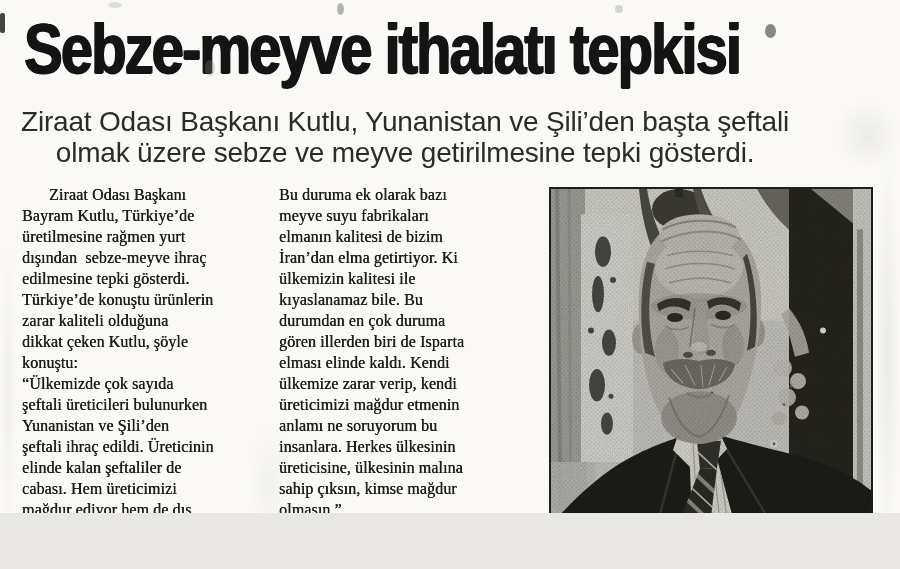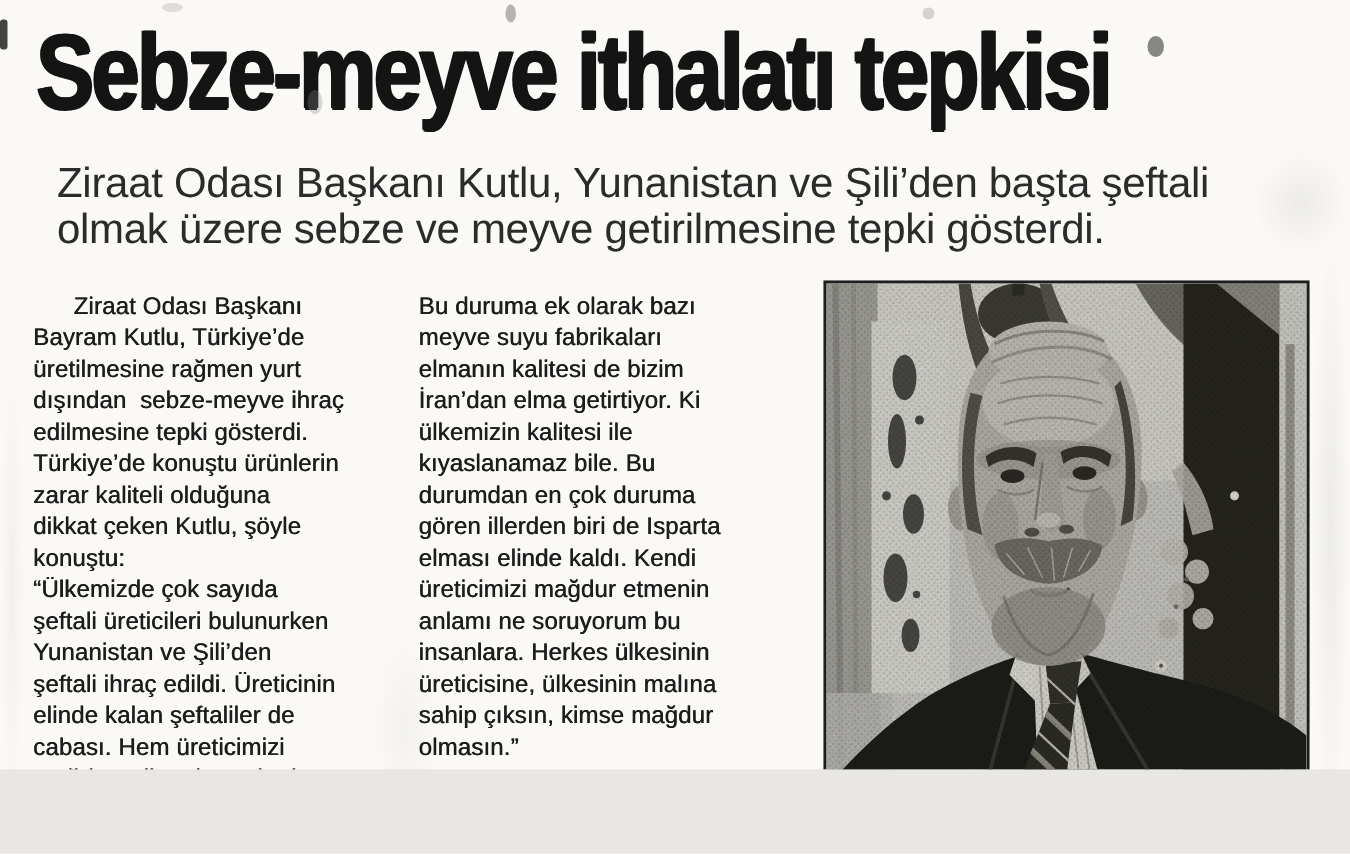--- a/index.html
+++ b/index.html
@@ -2,23 +2,23 @@
 <html style="--paper: #faf9f6; --ink: #1d1d1d; --headline_ink: #141414; --subhead_ink: #2b2b2b; --photo_border: #1e1e1e;"><head>
 <meta charset="utf-8">
 <style>
   html,body{margin:0;padding:0;background:#e8e7e3;}
   .page{position:relative;width:900px;height:513px;background:var(--paper,#faf9f6);
         overflow:hidden;font-family:"Liberation Sans",sans-serif;}
   .headline{position:absolute;left:24px;top:10px;margin:0;font-size:71px;font-weight:bold;
         letter-spacing:-2.5px;line-height:1.1;color:var(--headline_ink,#141414);white-space:nowrap;
         transform:scaleX(.82);transform-origin:0 0;
         text-shadow:1px 0 0 currentColor,-1px 0 0 currentColor,0 1px 0 currentColor;}
-  .subhead{position:absolute;left:38px;top:106px;color:var(--subhead_ink,#2b2b2b);}
+  .subhead{position:absolute;left:21px;top:106px;color:var(--subhead_ink,#2b2b2b);text-align:center;}
   .subline{font-size:28px;line-height:31px;letter-spacing:-0.2px;white-space:pre;}
-  .col{position:absolute;top:184px;color:var(--ink,#1d1d1d);font-family:Liberation Sans, sans-serif;margin-top:10px;}
+  .col{position:absolute;top:184px;color:var(--ink,#1d1d1d);font-family:Liberation Serif, serif;}
   .col-left{left:22px;}
   .col-right{left:279px;}
   .bodyline{font-size:16px;line-height:21px;white-space:pre;letter-spacing:0.1px;
         text-shadow:0.35px 0 0 currentColor;}
   .col-left .bodyline:first-child{padding-left:27px;}
   .photo{position:absolute;left:549px;top:187px;width:324px;height:363px;margin:0;
         border:2px solid var(--photo_border,#1e1e1e);box-sizing:border-box;background:#c8c7c2;}
   .photo svg{display:block;width:100%;height:100%;}
   .smudge,.speck{position:absolute;pointer-events:none;}
 </style>
@@ -57,20 +57,21 @@
   <div class="col col-right">
       <div class="bodyline">Bu duruma ek olarak bazı</div>
       <div class="bodyline">meyve suyu fabrikaları</div>
       <div class="bodyline">elmanın kalitesi de bizim</div>
       <div class="bodyline">İran’dan elma getirtiyor. Ki</div>
       <div class="bodyline">ülkemizin kalitesi ile</div>
       <div class="bodyline">kıyaslanamaz bile. Bu</div>
       <div class="bodyline">durumdan en çok duruma</div>
       <div class="bodyline">gören illerden biri de Isparta</div>
       <div class="bodyline">elması elinde kaldı. Kendi</div>
+      <div class="bodyline">ülkemize zarar verip, kendi</div>
       <div class="bodyline">üreticimizi mağdur etmenin</div>
       <div class="bodyline">anlamı ne soruyorum bu</div>
       <div class="bodyline">insanlara. Herkes ülkesinin</div>
       <div class="bodyline">üreticisine, ülkesinin malına</div>
       <div class="bodyline">sahip çıksın, kimse mağdur</div>
       <div class="bodyline">olmasın.”</div>
     </div>
 
   <figure class="photo" title="Siyah beyaz portre: koyu takım elbiseli, çizgili gömlek ve kravatlı, bıyıklı adam; arkada perde">
     <svg viewBox="0 0 320 355" preserveAspectRatio="none" xmlns="http://www.w3.org/2000/svg">

